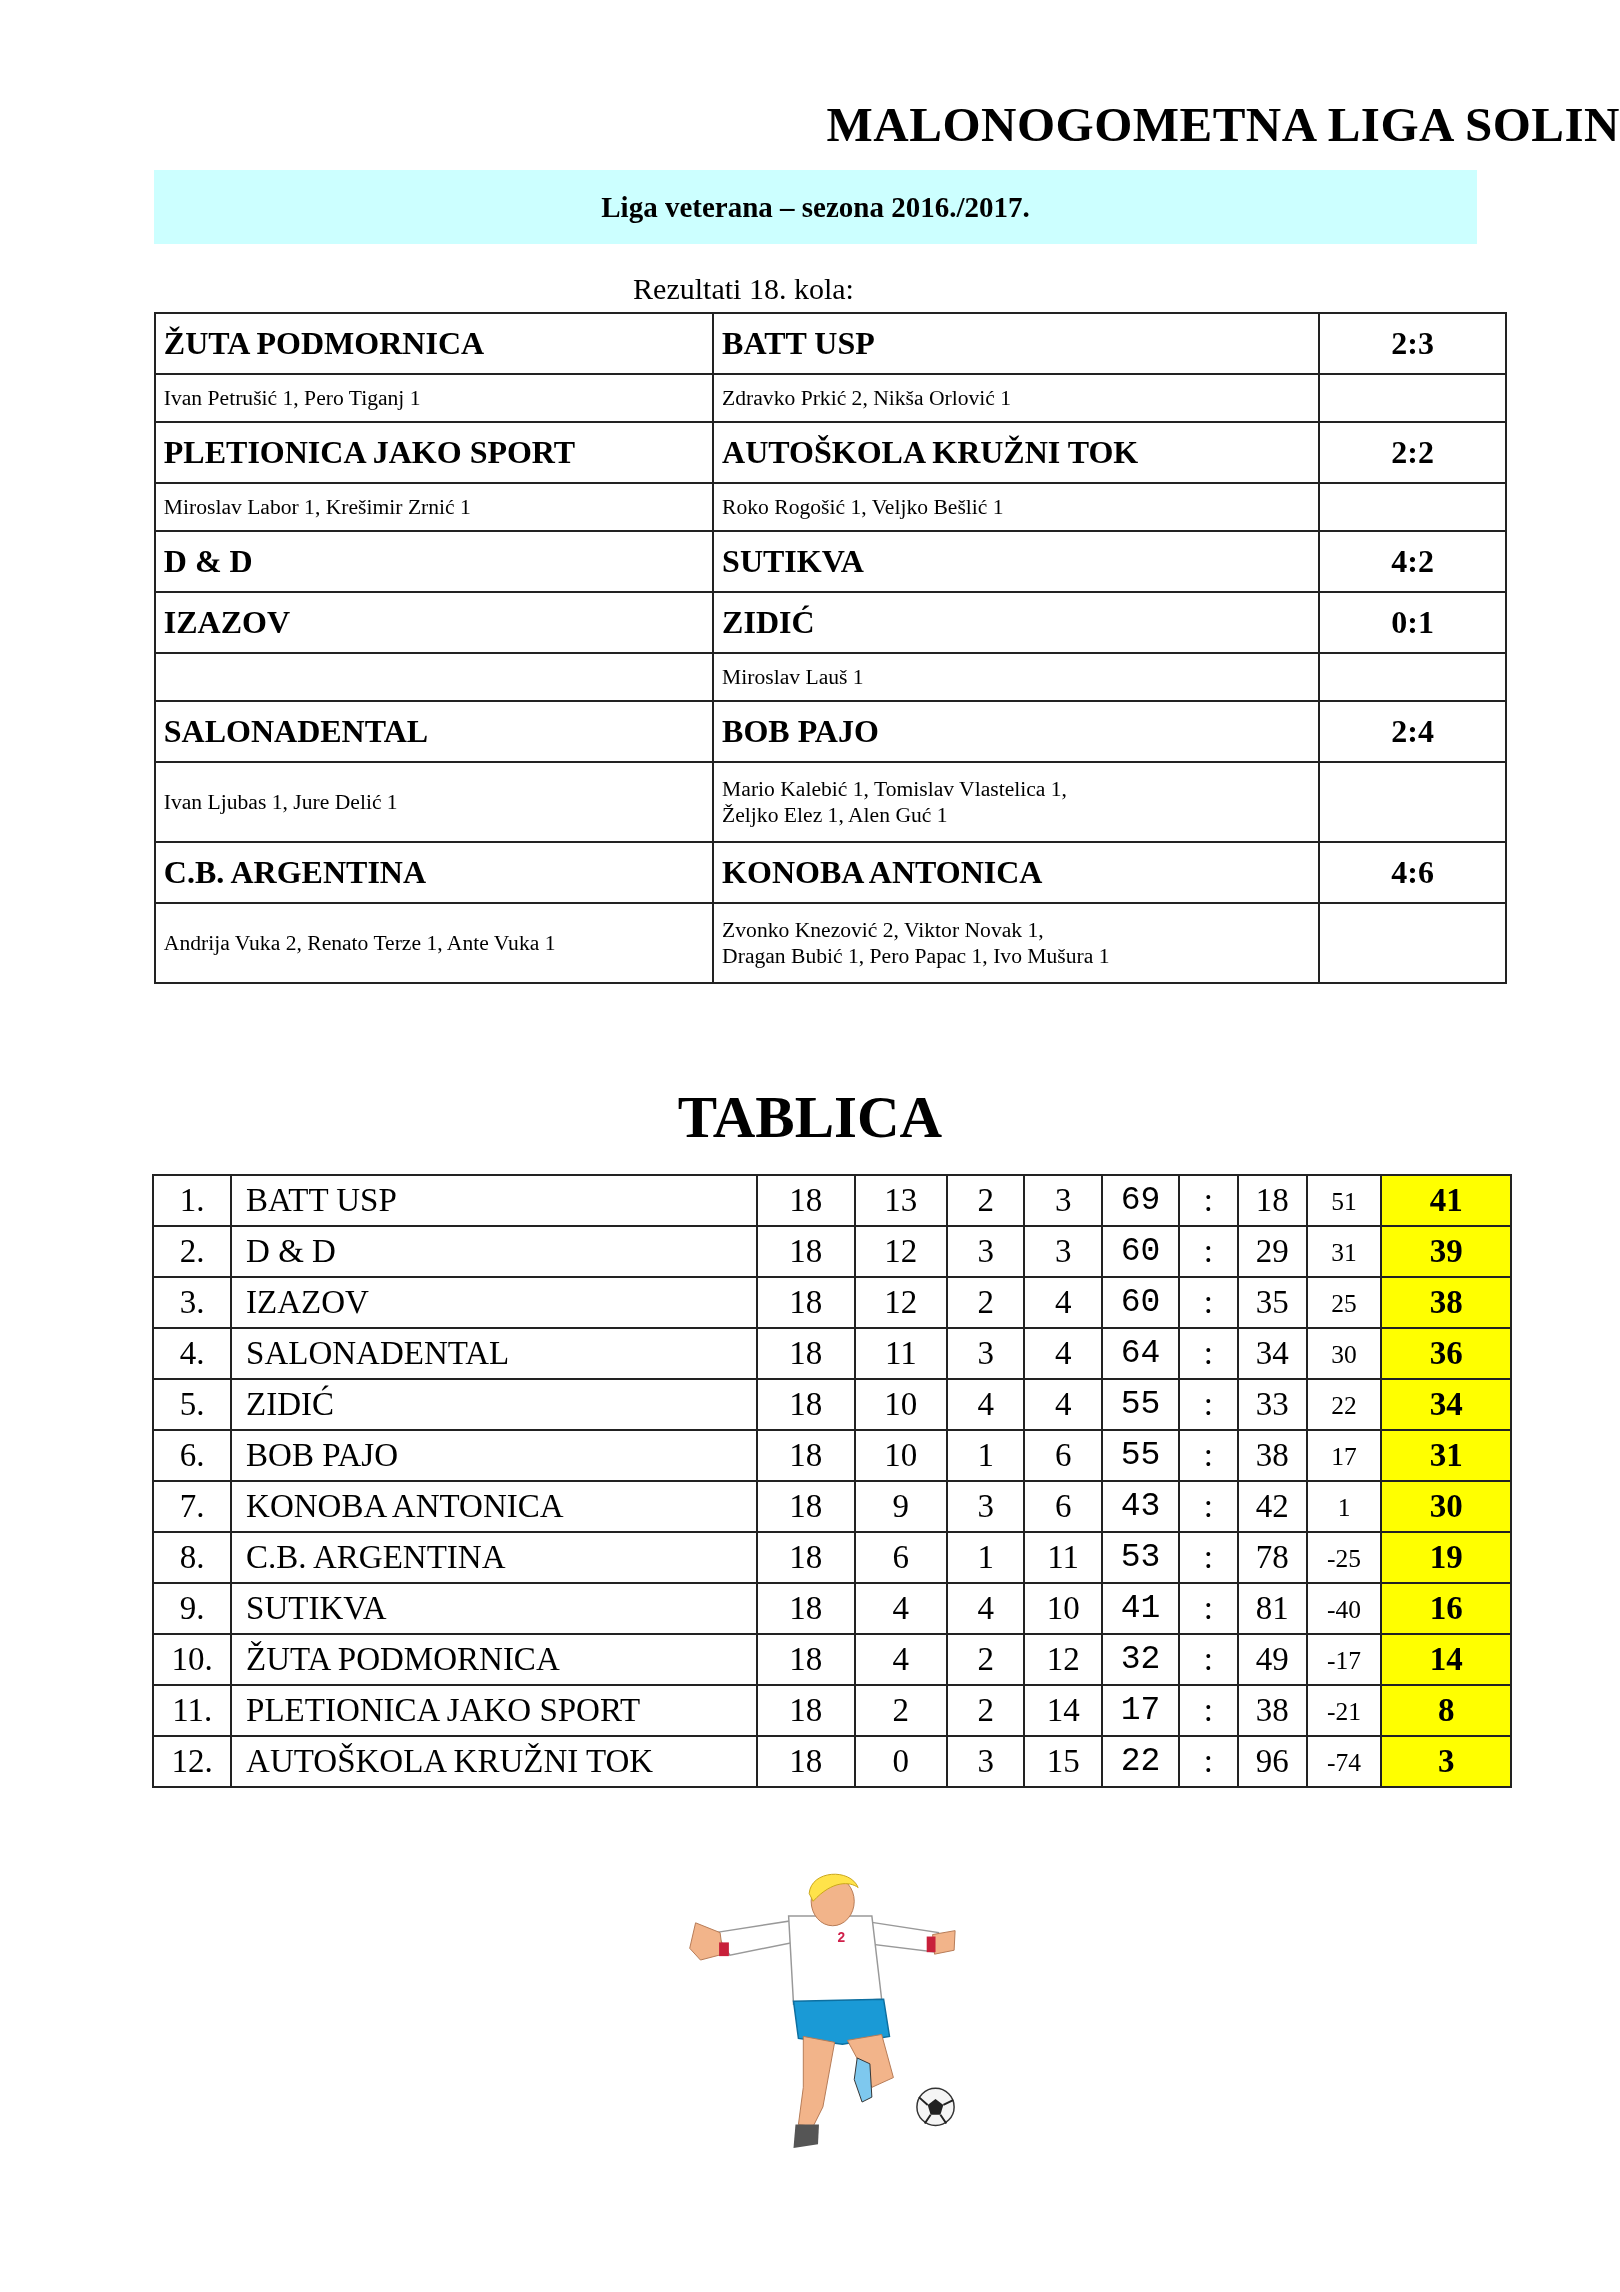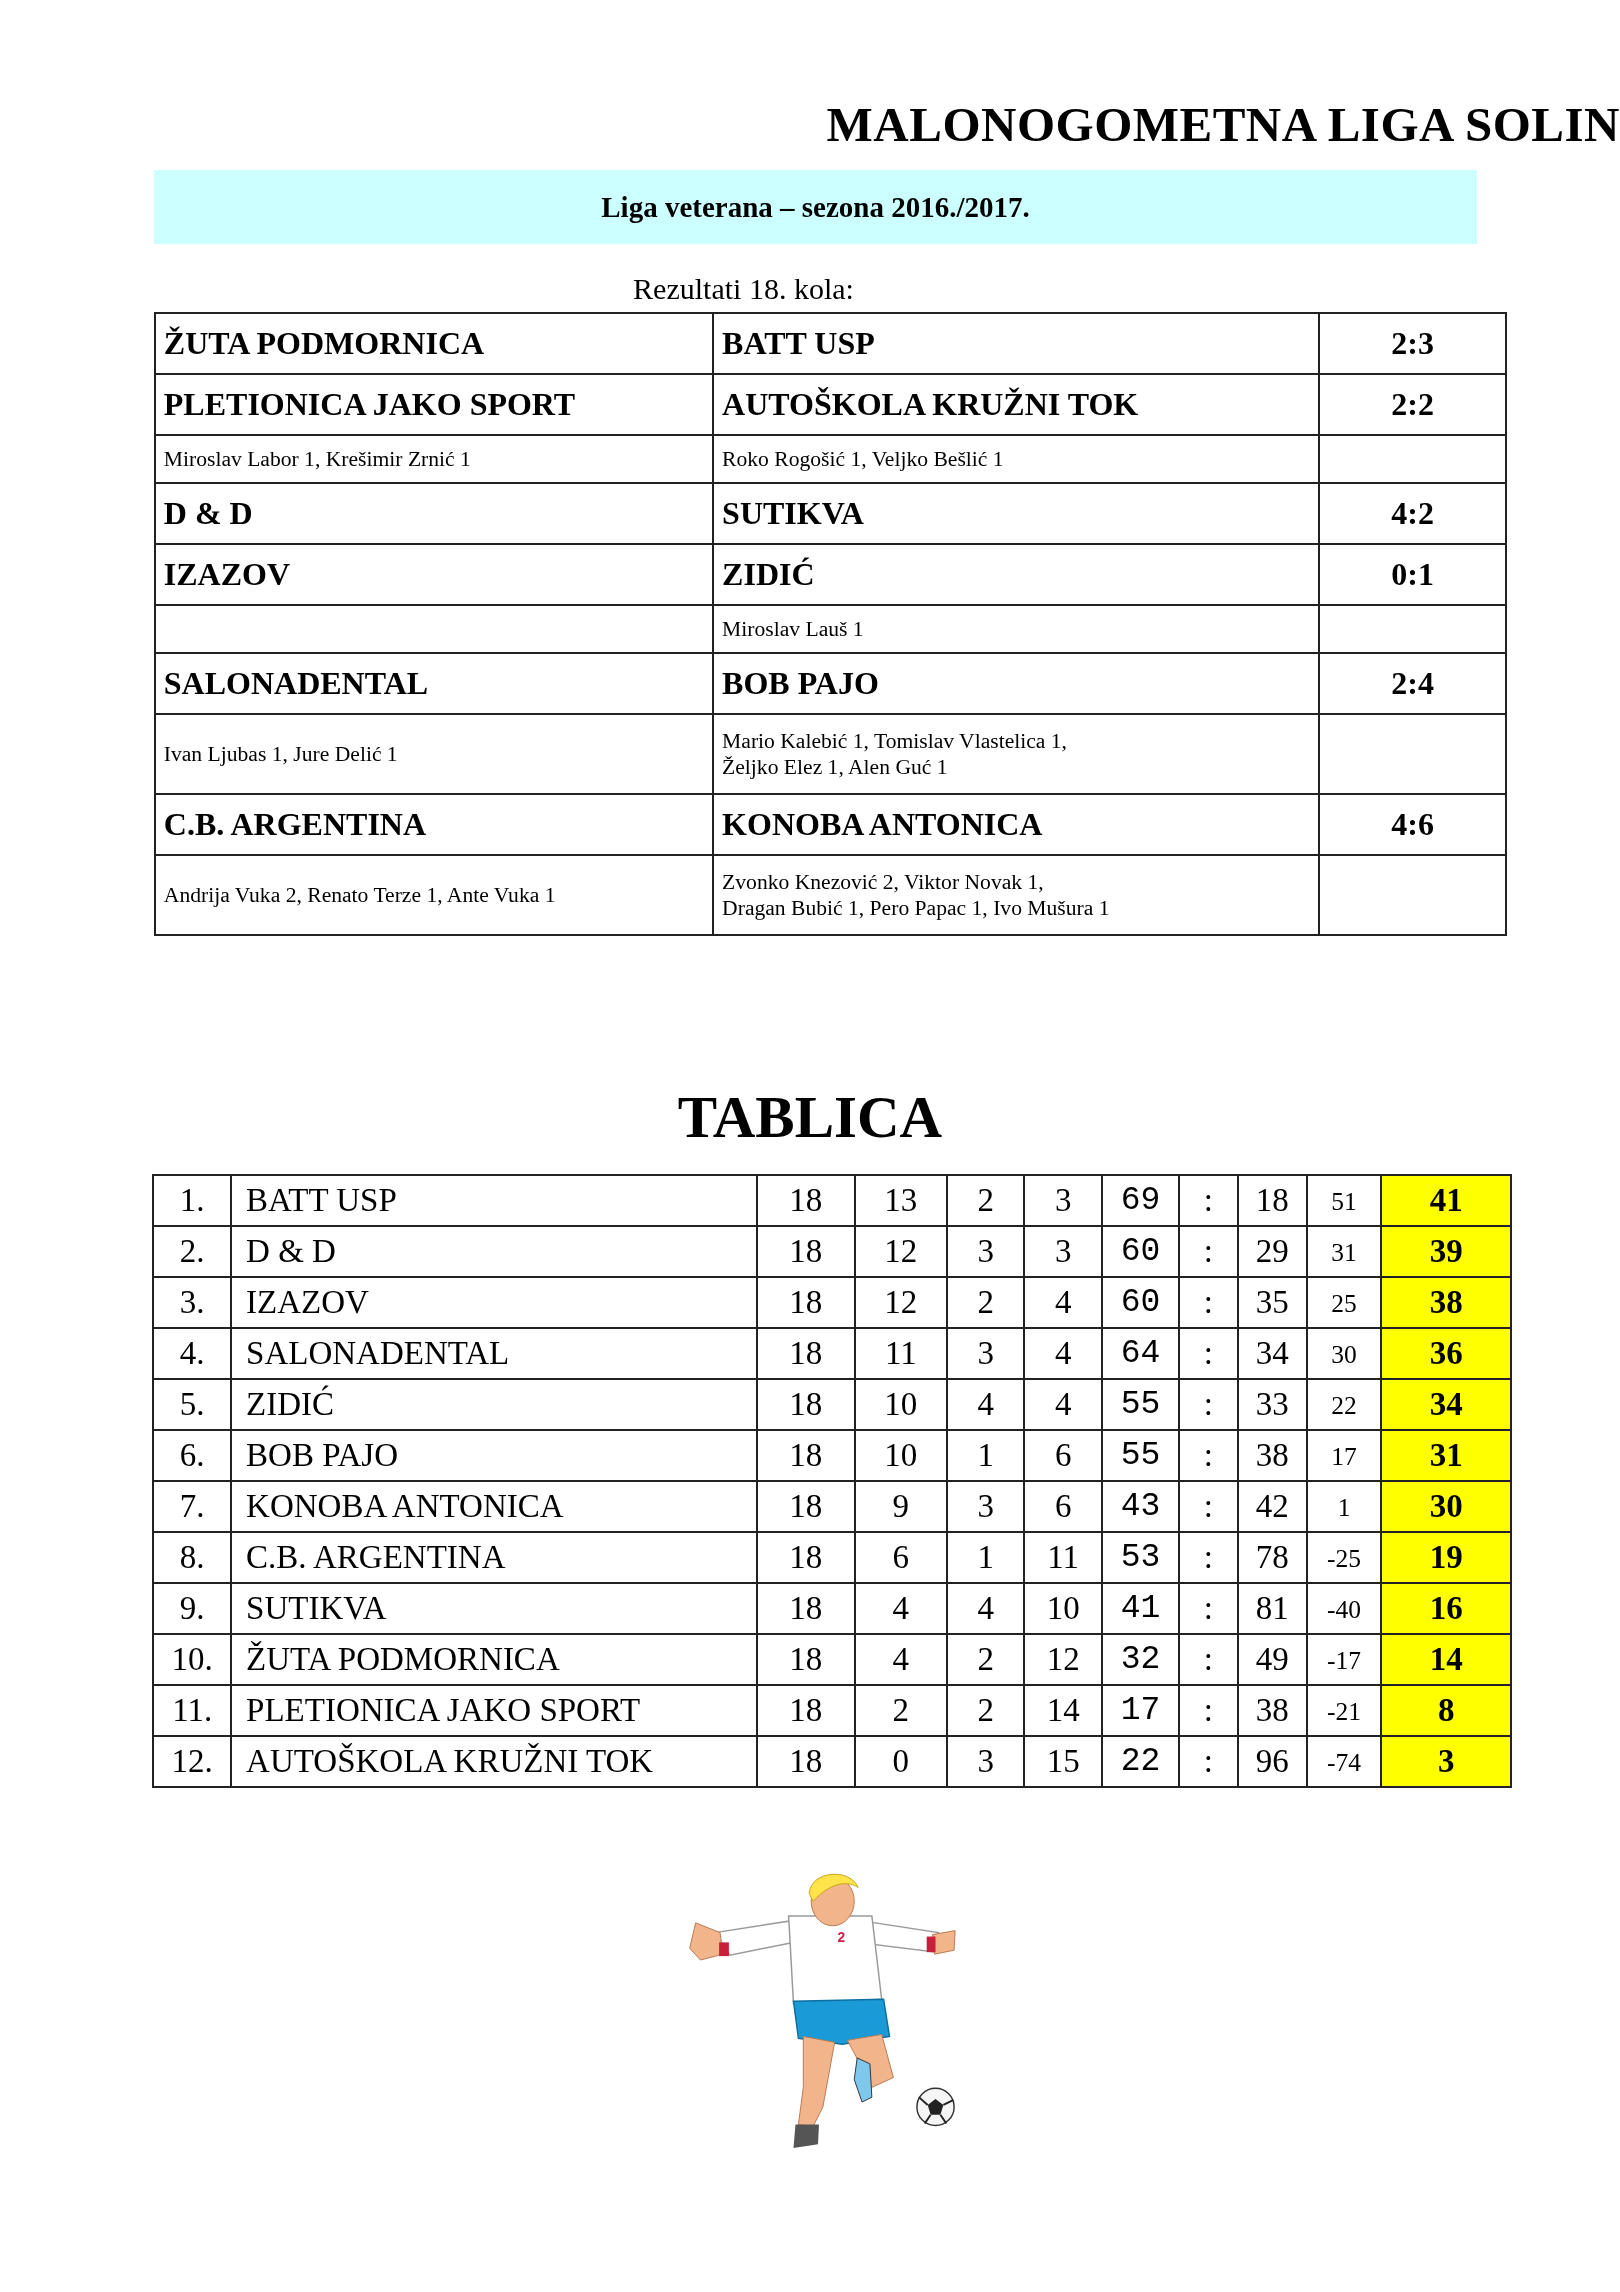--- a/index.html
+++ b/index.html
@@ -71,20 +71,25 @@
 <div class="round-label">Rezultati 18. kola:</div>
 
 <table class="results">
   <tbody>
 
     <tr class="match">
       <td class="c1">ŽUTA PODMORNICA</td>
       <td class="c2">BATT USP</td>
       <td class="c3 score">2:3</td>
     </tr>
+    <tr class="scorers h1">
+      <td>Ivan Petrušić 1, Pero Tiganj 1</td>
+      <td>Zdravko Prkić 2, Nikša Orlović 1</td>
+      <td></td>
+    </tr>
 
     <tr class="match">
       <td>PLETIONICA JAKO SPORT</td>
       <td>AUTOŠKOLA KRUŽNI TOK</td>
       <td class="score">2:2</td>
     </tr>
     <tr class="scorers h1">
       <td>Miroslav Labor 1, Krešimir Zrnić 1</td>
       <td>Roko Rogošić 1, Veljko Bešlić 1</td>
       <td></td>

